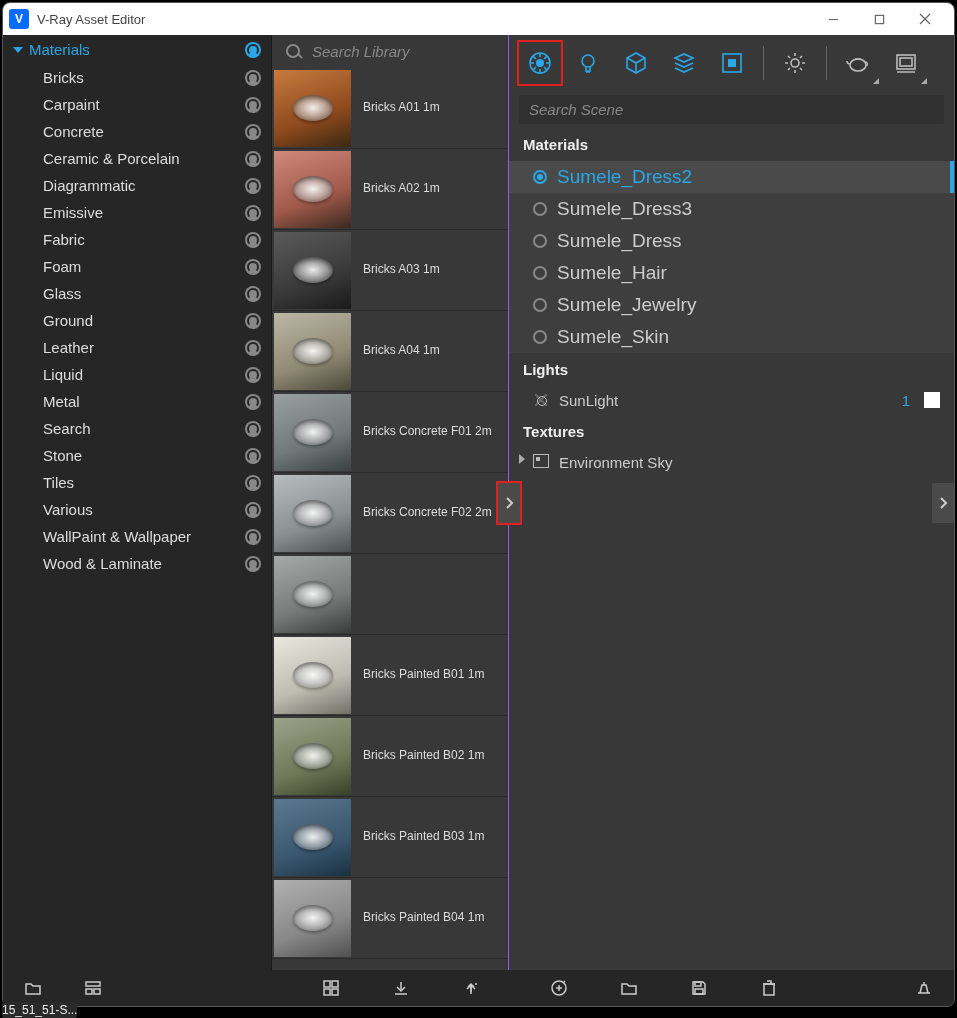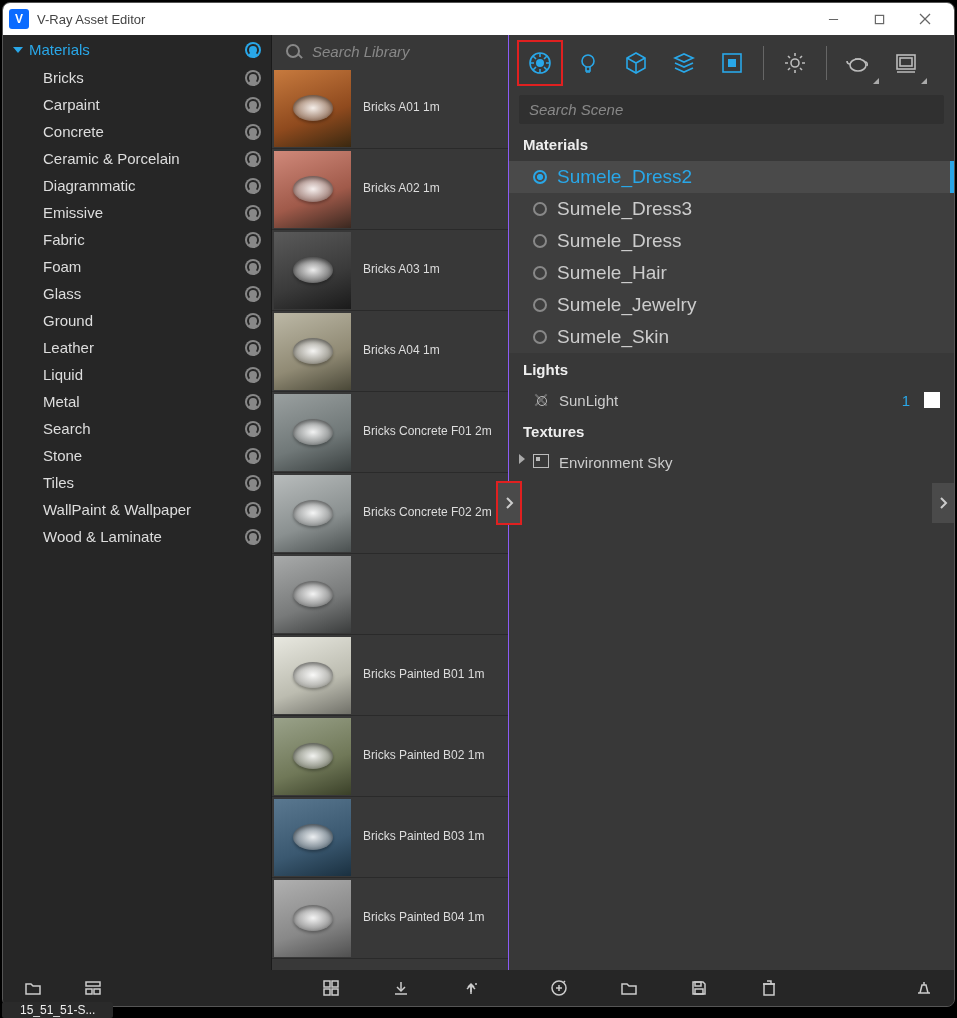--- a/index.html
+++ b/index.html
@@ -366,21 +366,21 @@
   .bottombar .seg3 { flex:1; display:flex; gap:30px; padding-left:20px; }
   .bottombar .seg3 .spacer { flex:1; }
 
   .taskbar-snippet {
     position: absolute;
     left: 2px;
     bottom: 0;
     background: #2a2a2a;
     color: #eee;
     font-size: 12px;
-    padding: 1px 18px;
+    padding: 1px 0;
     border-radius: 2px;
   }
 </style>
 </head>
 <body>
 
 <div class="window">
 
   <div class="titlebar">
     <div class="app-icon">V</div>
@@ -483,20 +483,25 @@
             <span class="spacer"></span>
             <span class="vray-badge"></span>
           </div>
           <div class="cat-item">
             <span>Stone</span>
             <span class="spacer"></span>
             <span class="vray-badge"></span>
           </div>
           <div class="cat-item">
             <span>Tiles</span>
+            <span class="spacer"></span>
+            <span class="vray-badge"></span>
+          </div>
+          <div class="cat-item">
+            <span>Various</span>
             <span class="spacer"></span>
             <span class="vray-badge"></span>
           </div>
           <div class="cat-item">
             <span>WallPaint &amp; Wallpaper</span>
             <span class="spacer"></span>
             <span class="vray-badge"></span>
           </div>
           <div class="cat-item">
             <span>Wood &amp; Laminate</span>

